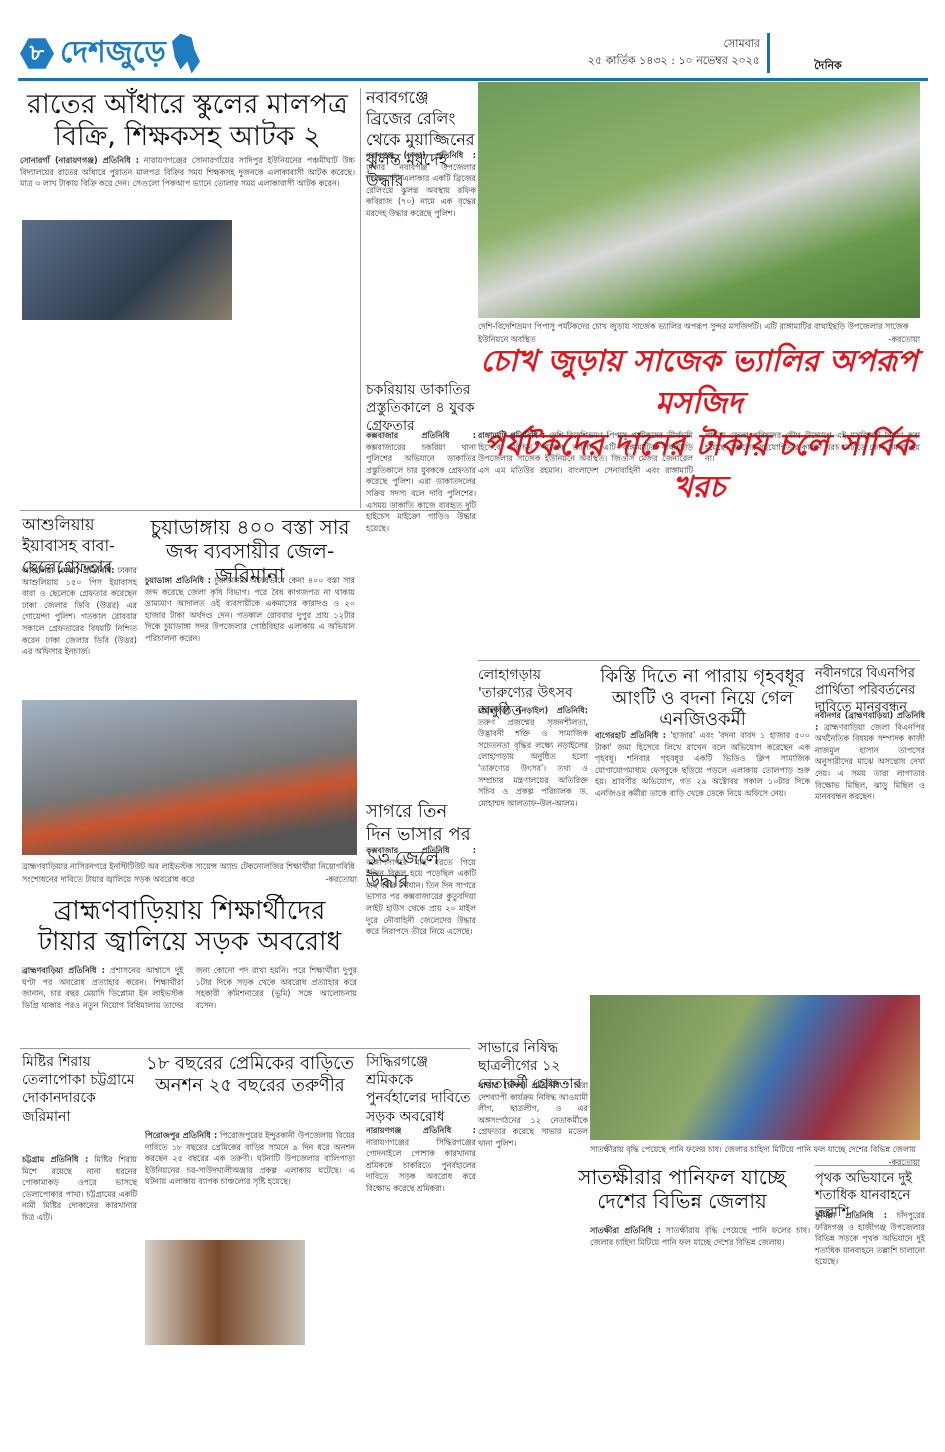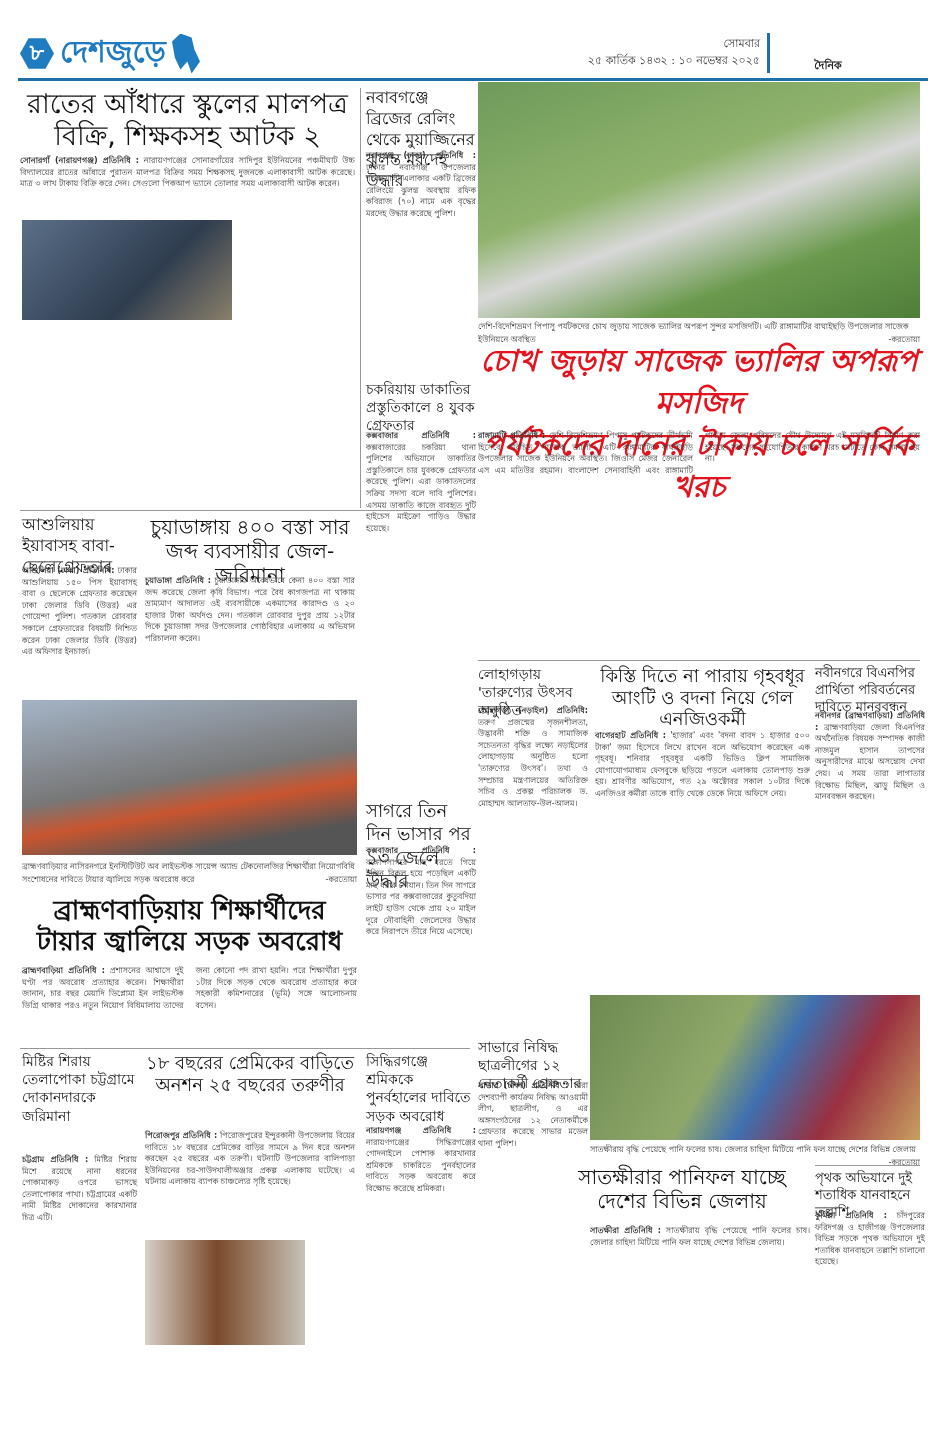--- a/index.html
+++ b/index.html
@@ -90,21 +90,21 @@
 <div class="abs body-text" style="left:145px;top:575px;width:210px;">
   <b>চুয়াডাঙ্গা প্রতিনিধি :</b>
   <span>চুয়াডাঙ্গায় অবৈধভাবে কেনা ৪০০ বস্তা সার জব্দ করেছে জেলা কৃষি বিভাগ। পরে বৈধ কাগজপত্র না থাকায় ভ্রাম্যমাণ আদালত ওই ব্যবসায়ীকে একমাসের কারাদণ্ড ও ২০ হাজার টাকা অর্থদণ্ড দেন। গতকাল রোববার দুপুর প্রায় ১২টার দিকে চুয়াডাঙ্গা সদর উপজেলার গোষ্ঠবিহার এলাকায় এ অভিযান পরিচালনা করেন।</span>
 </div>
 
 <div class="photo" style="left:22px;top:700px;width:335px;height:155px;background:linear-gradient(170deg,#a4b4c6,#777 50%,#c9552f 65%,#555 85%);"></div>
 <div class="abs caption" style="left:22px;top:860px;width:335px;">
   <span>ব্রাহ্মণবাড়িয়ার নাসিরনগরে ইনস্টিটিউট অব লাইভস্টক সায়েন্স অ্যান্ড টেকনোলজির শিক্ষার্থীরা নিয়োগবিধি সংশোধনের দাবিতে টায়ার জ্বালিয়ে সড়ক অবরোধ করে</span>
   <span style="float:right">-করতোয়া</span>
 </div>
-<div class="abs headline" style="left:22px;top:895px;width:335px;font-size:26px;text-align:center;font-weight:bold;">ব্রাহ্মণবাড়িয়ায় শিক্ষার্থীদের টায়ার জ্বালিয়ে সড়ক অবরোধ</div>
+<div class="abs headline" style="left:22px;top:895px;width:335px;font-size:26px;text-align:center;">ব্রাহ্মণবাড়িয়ায় শিক্ষার্থীদের টায়ার জ্বালিয়ে সড়ক অবরোধ</div>
 <div class="abs body-text" style="left:22px;top:965px;width:335px;column-count:2;column-gap:12px;height:80px;overflow:hidden;">
   <b>ব্রাহ্মণবাড়িয়া প্রতিনিধি :</b>
   <span>প্রশাসনের আশ্বাসে দুই ঘণ্টা পর অবরোধ প্রত্যাহার করেন। শিক্ষার্থীরা জানান, চার বছর মেয়াদি ডিপ্লোমা ইন লাইভস্টক ডিগ্রি থাকার পরও নতুন নিয়োগ বিধিমালায় তাদের জন্য কোনো পদ রাখা হয়নি। পরে শিক্ষার্থীরা দুপুর ১টার দিকে সড়ক থেকে অবরোধ প্রত্যাহার করে সহকারী কমিশনারের (ভূমি) সঙ্গে আলোচনায় বসেন।</span>
 </div>
 
 <div class="abs sub-hl" style="left:366px;top:775px;width:110px;font-size:18px;margin-top:24px;">সাগরে তিন দিন ভাসার পর ১৩ জেলে উদ্ধার</div>
 <div class="abs body-text" style="left:366px;top:845px;width:110px;">
   <b>কক্সবাজার প্রতিনিধি :</b>
   <span>বঙ্গোপসাগরে মাছ ধরতে গিয়ে ইঞ্জিন বিকল হয়ে পড়েছিল একটি মাছ ধরার নৌযান। তিন দিন সাগরে ভাসার পর কক্সবাজারের কুতুবদিয়া লাইট হাউস থেকে প্রায় ২০ মাইল দূরে নৌবাহিনী জেলেদের উদ্ধার করে নিরাপদে তীরে নিয়ে এসেছে।</span>
 </div>

